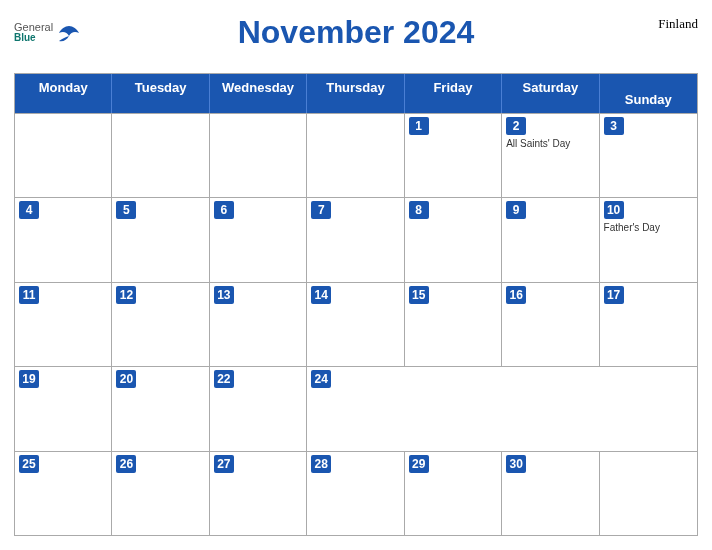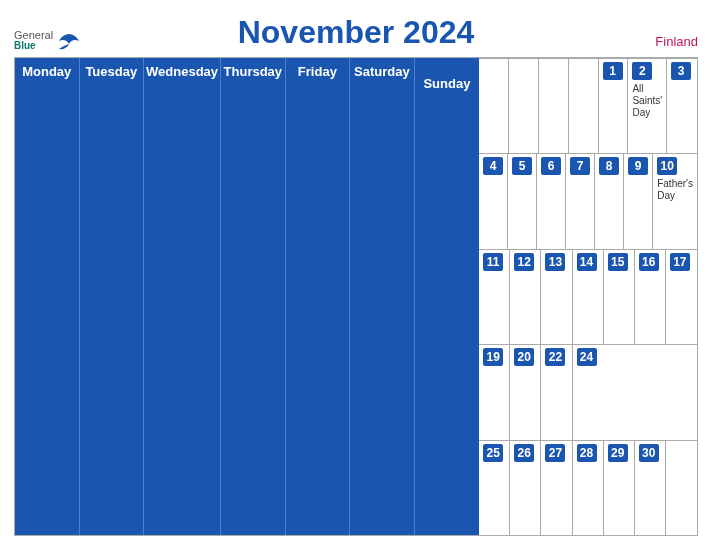--- a/index.html
+++ b/index.html
@@ -8,24 +8,24 @@
       height: 550px;
       font-family: Arial, sans-serif;
       background: #fff;
       display: flex;
       flex-direction: column;
       padding: 10px 14px 14px 14px;
     }
 
     .header {
       display: flex;
-      align-items: flex-end;
+      align-items: center;
       justify-content: center;
       position: relative;
-      margin-bottom: 6px;
+      margin-bottom: 22px;
       padding-top: 4px;
     }
 
     .logo {
       position: absolute;
       left: 0;
       display: flex;
       flex-direction: column;
       align-items: center;
       line-height: 1;
@@ -58,28 +58,29 @@
       font-size: 32px;
       font-weight: bold;
       color: #1a56b0;
       text-align: center;
     }
 
     .country-label {
       position: absolute;
       right: 0;
       font-size: 13px;
-      color: #be185d;
-      top: 24px;
+      color: #000000;
+      top: 6px;
+      font-family: Liberation Serif, serif;
     }
 
     .calendar {
       flex: 1;
       display: flex;
-      flex-direction: row;
+      flex-direction: column;
       border: 1px solid #aaa;
     }
 
     .cal-header-row {
       display: grid;
       grid-template-columns: repeat(7, 1fr);
       background: #1a56b0;
     }
 
     .cal-header-cell {

